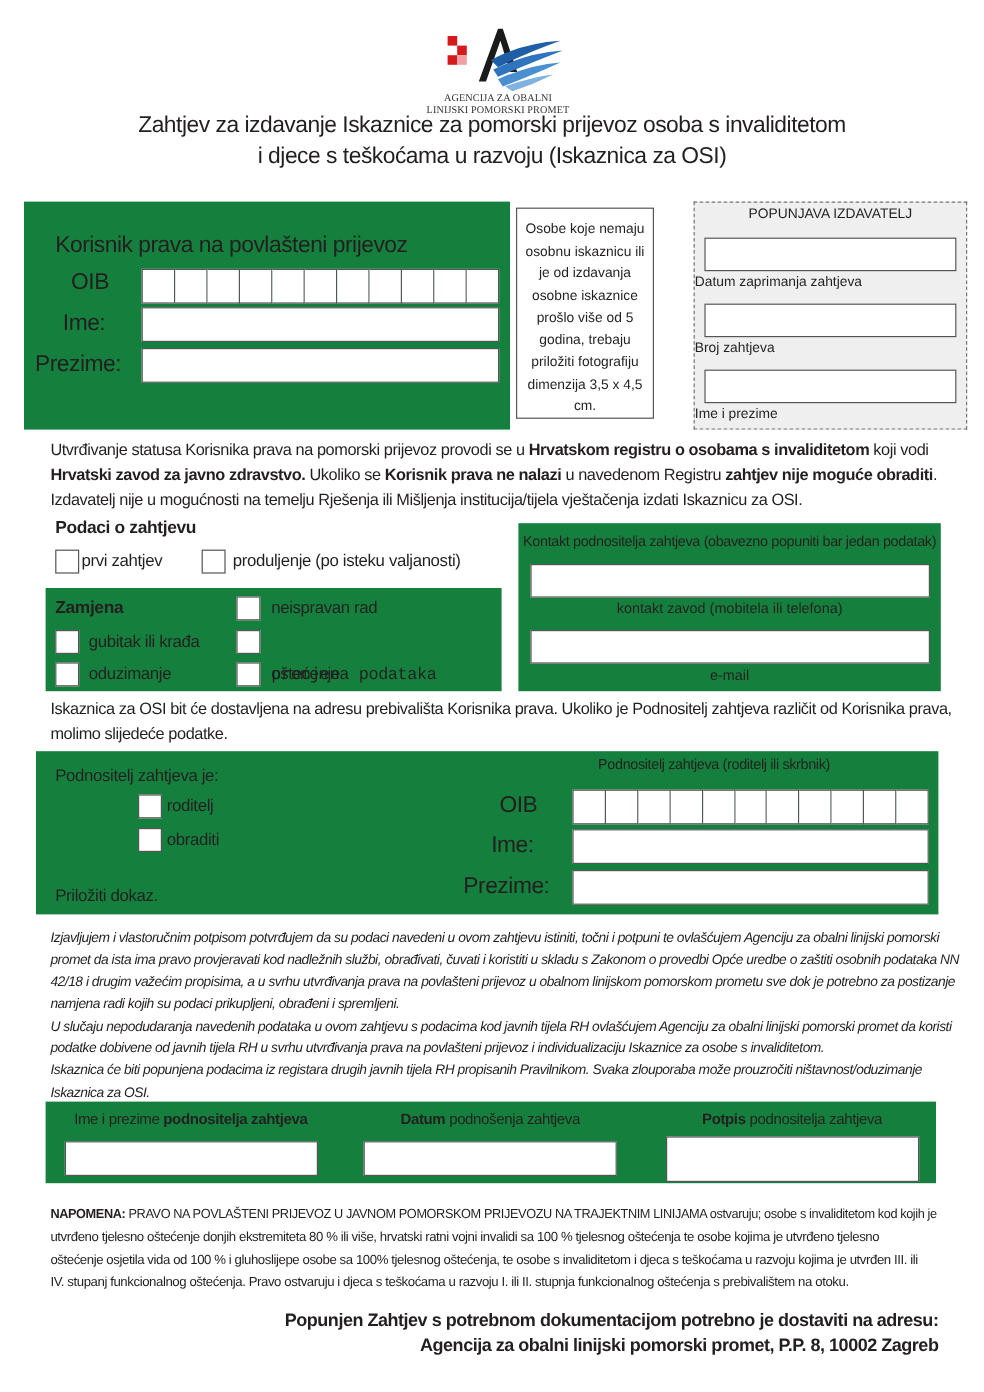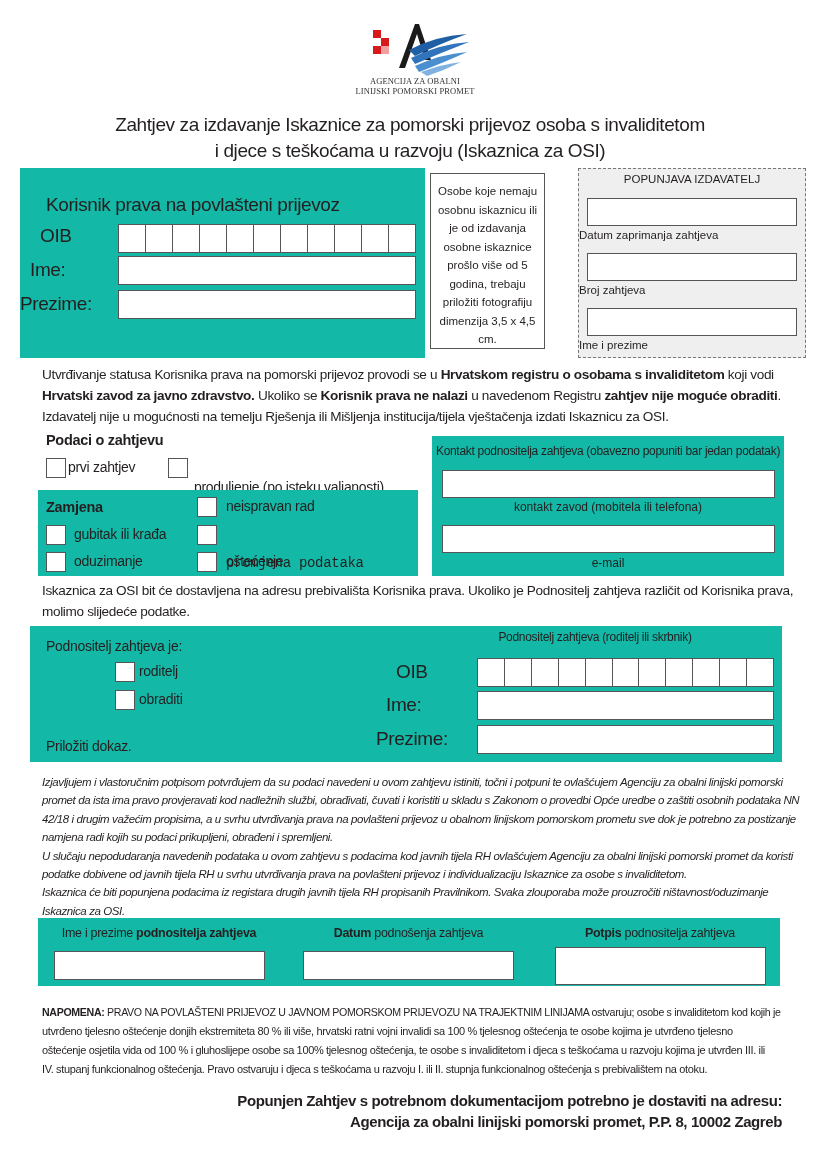--- a/index.html
+++ b/index.html
@@ -1,33 +1,33 @@
 <!DOCTYPE html>
 <html><head>
 <meta charset="utf-8">
 <style>
   * { box-sizing: border-box; margin: 0; padding: 0; }
   html, body { width: 820px; height: 1160px; background: #ffffff; overflow: hidden; }
   body { position: relative; font-family: "Liberation Sans", "DejaVu Sans", sans-serif; color: #231f20; }
   .abs { position: absolute; }
-  .gray { background: #14b8a6; }
+  .gray { background: #15803d; }
   .box { background: #fff; border: 1px solid #555; }
   .cb { position: absolute; width: 20px; height: 20px; background: #fff; border: 1px solid #555; }
 
   
   #logo { left: 355px; top: 20px; width: 120px; height: 80px; }
   #logo .agency { position: absolute; left: -10px; width: 140px; text-align: center; font-family: "Liberation Serif", serif; font-size: 8.5px; line-height: 10px; color: #333; letter-spacing: 0.1px; }
 
   
-  #title { left: 0; top: 112px; width: 820px; text-align: center; font-size: 19px; line-height: 26px; color: #231f20; letter-spacing: -0.4px; }
+  #title { left: 0; top: 92px; width: 820px; text-align: center; font-size: 19px; line-height: 26px; color: #231f20; letter-spacing: -0.4px; }
 
   
   #sec1 { left: 20px; top: 168px; width: 405px; height: 190px; }
   #sec1 .heading { position: absolute; left: 26px; top: 26px; font-size: 19px; letter-spacing: -0.4px; }
-  .lbl-r { position: absolute; text-align: left; font-size: 19px; letter-spacing: -0.4px; }
+  .lbl-r { position: absolute; text-align: center; font-size: 19px; letter-spacing: -0.4px; }
   .oib { position: absolute; display: flex; height: 29px; }
   .oib span { display: block; flex: 1; border: 1px solid #555; border-left: none; background: #fff; }
   .oib span:first-child { border-left: 1px solid #555; }
 
   #photo { left: 430px; top: 173px; width: 115px; height: 176px; border: 1px solid #555; background: #fff; padding: 8px 4px; text-align: center; font-size: 11.5px; line-height: 18.5px; color: #231f20; }
 
   #issuer { left: 578px; top: 168px; width: 228px; height: 190px; border: 1.5px dashed #777; background: #efefef; }
   #issuer .h { position: absolute; left: 0; width: 100%; top: 4px; text-align: center; font-size: 11.5px; }
   #issuer .fld { position: absolute; left: 8px; width: 210px; height: 28px; background: #fff; border: 1px solid #555; }
   #issuer .cap { position: absolute; left: 0; width: 100%; font-size: 11.5px; }
@@ -130,21 +130,21 @@
   <div style="white-space: nowrap; display: block;"><span style="display: inline-block; transform-origin: left top;">
     <b>Hrvatski zavod za javno zdravstvo.</b><span> Ukoliko se </span><b>Korisnik prava ne nalazi</b><span> u navedenom Registru </span><b>zahtjev nije moguće obraditi</b><span>.</span>
   </span></div>
   <div style="white-space: nowrap; display: block;"><span style="display: inline-block; transform-origin: left top;">Izdavatelj nije u mogućnosti na temelju Rješenja ili Mišljenja institucija/tijela vještačenja izdati Iskaznicu za OSI.</span></div>
 </div>
 
 <div id="req-h" class="abs">Podaci o zahtjevu</div>
 <div class="cb" style="left:46px;top:458px;"></div>
 <div class="cblbl" style="left:68px;top:459px;">prvi zahtjev</div>
 <div class="cb" style="left:168px;top:458px;"></div>
-<div class="cblbl" style="left:194px;top:459px;margin-top:20px;">produljenje (po isteku valjanosti)</div>
+<div class="cblbl" style="left:194px;top:459px;">produljenje (po isteku valjanosti)</div>
 
 <div id="zamjena-box" class="abs gray"></div>
 <div class="cblbl" style="left:46px;top:499px;font-weight:bold;font-size:14.5px;">Zamjena</div>
 <div class="cb" style="left:46px;top:525px;"></div>
 <div class="cblbl" style="left:74px;top:526px;">gubitak ili krađa</div>
 <div class="cb" style="left:46px;top:552px;"></div>
 <div class="cblbl" style="left:74px;top:553px;">oduzimanje</div>
 <div class="cb" style="left:197px;top:497px;"></div>
 <div class="cblbl" style="left:226px;top:498px;">neispravan rad</div>
 <div class="cb" style="left:197px;top:525px;"></div>

